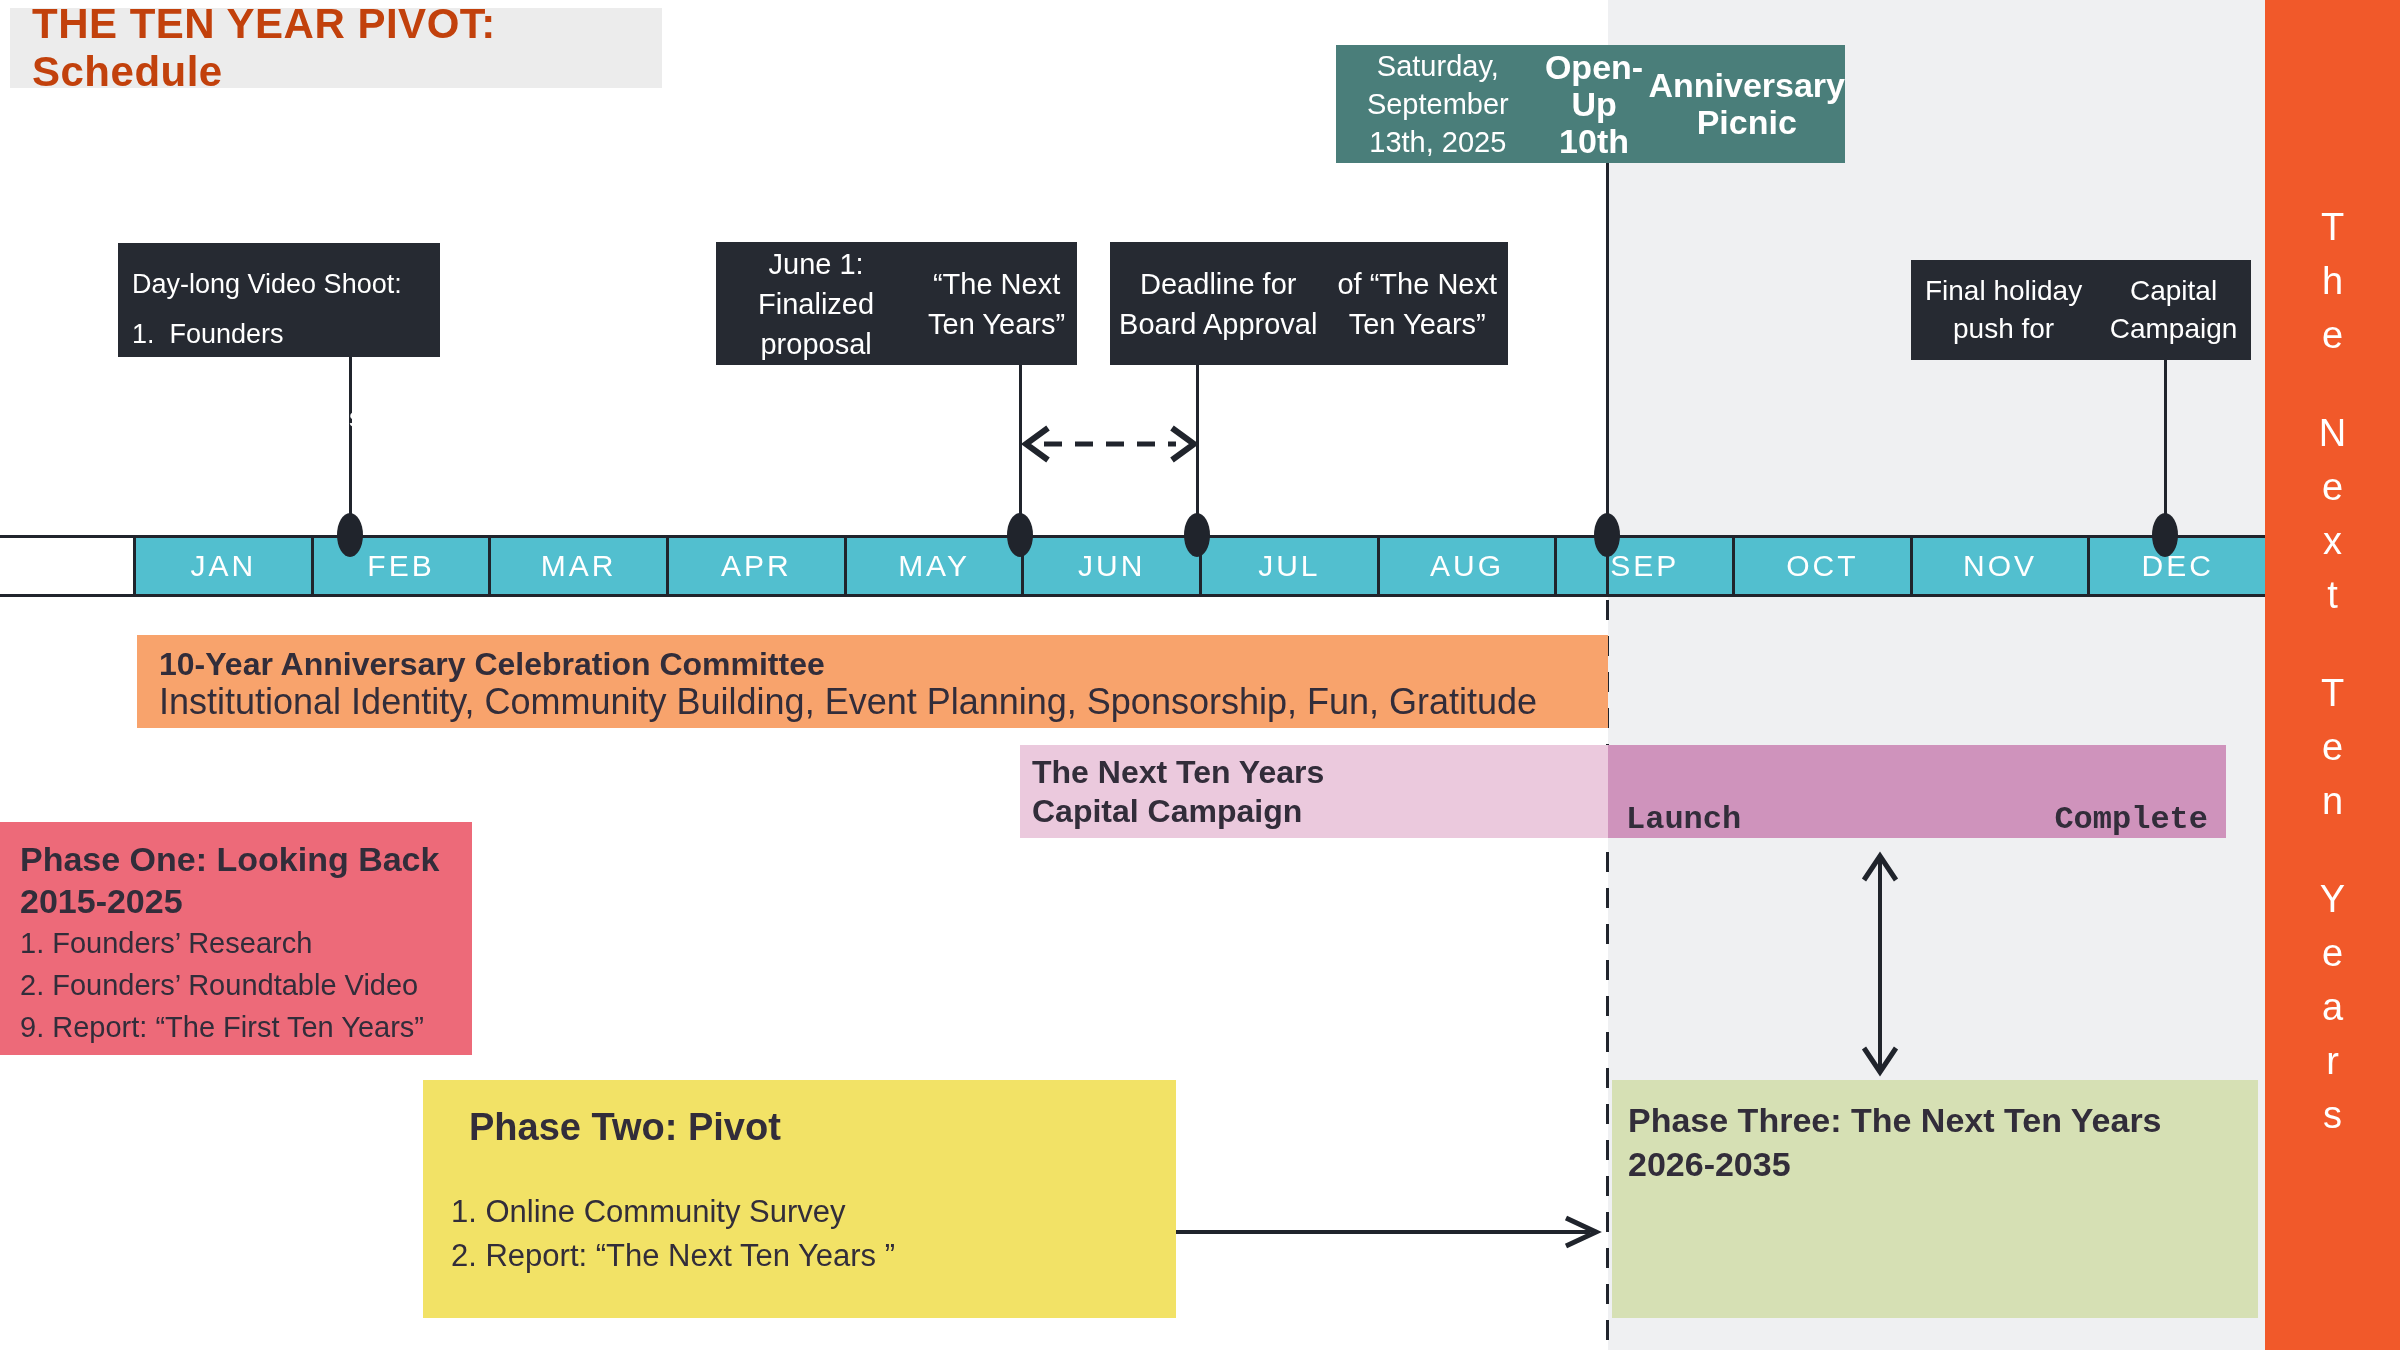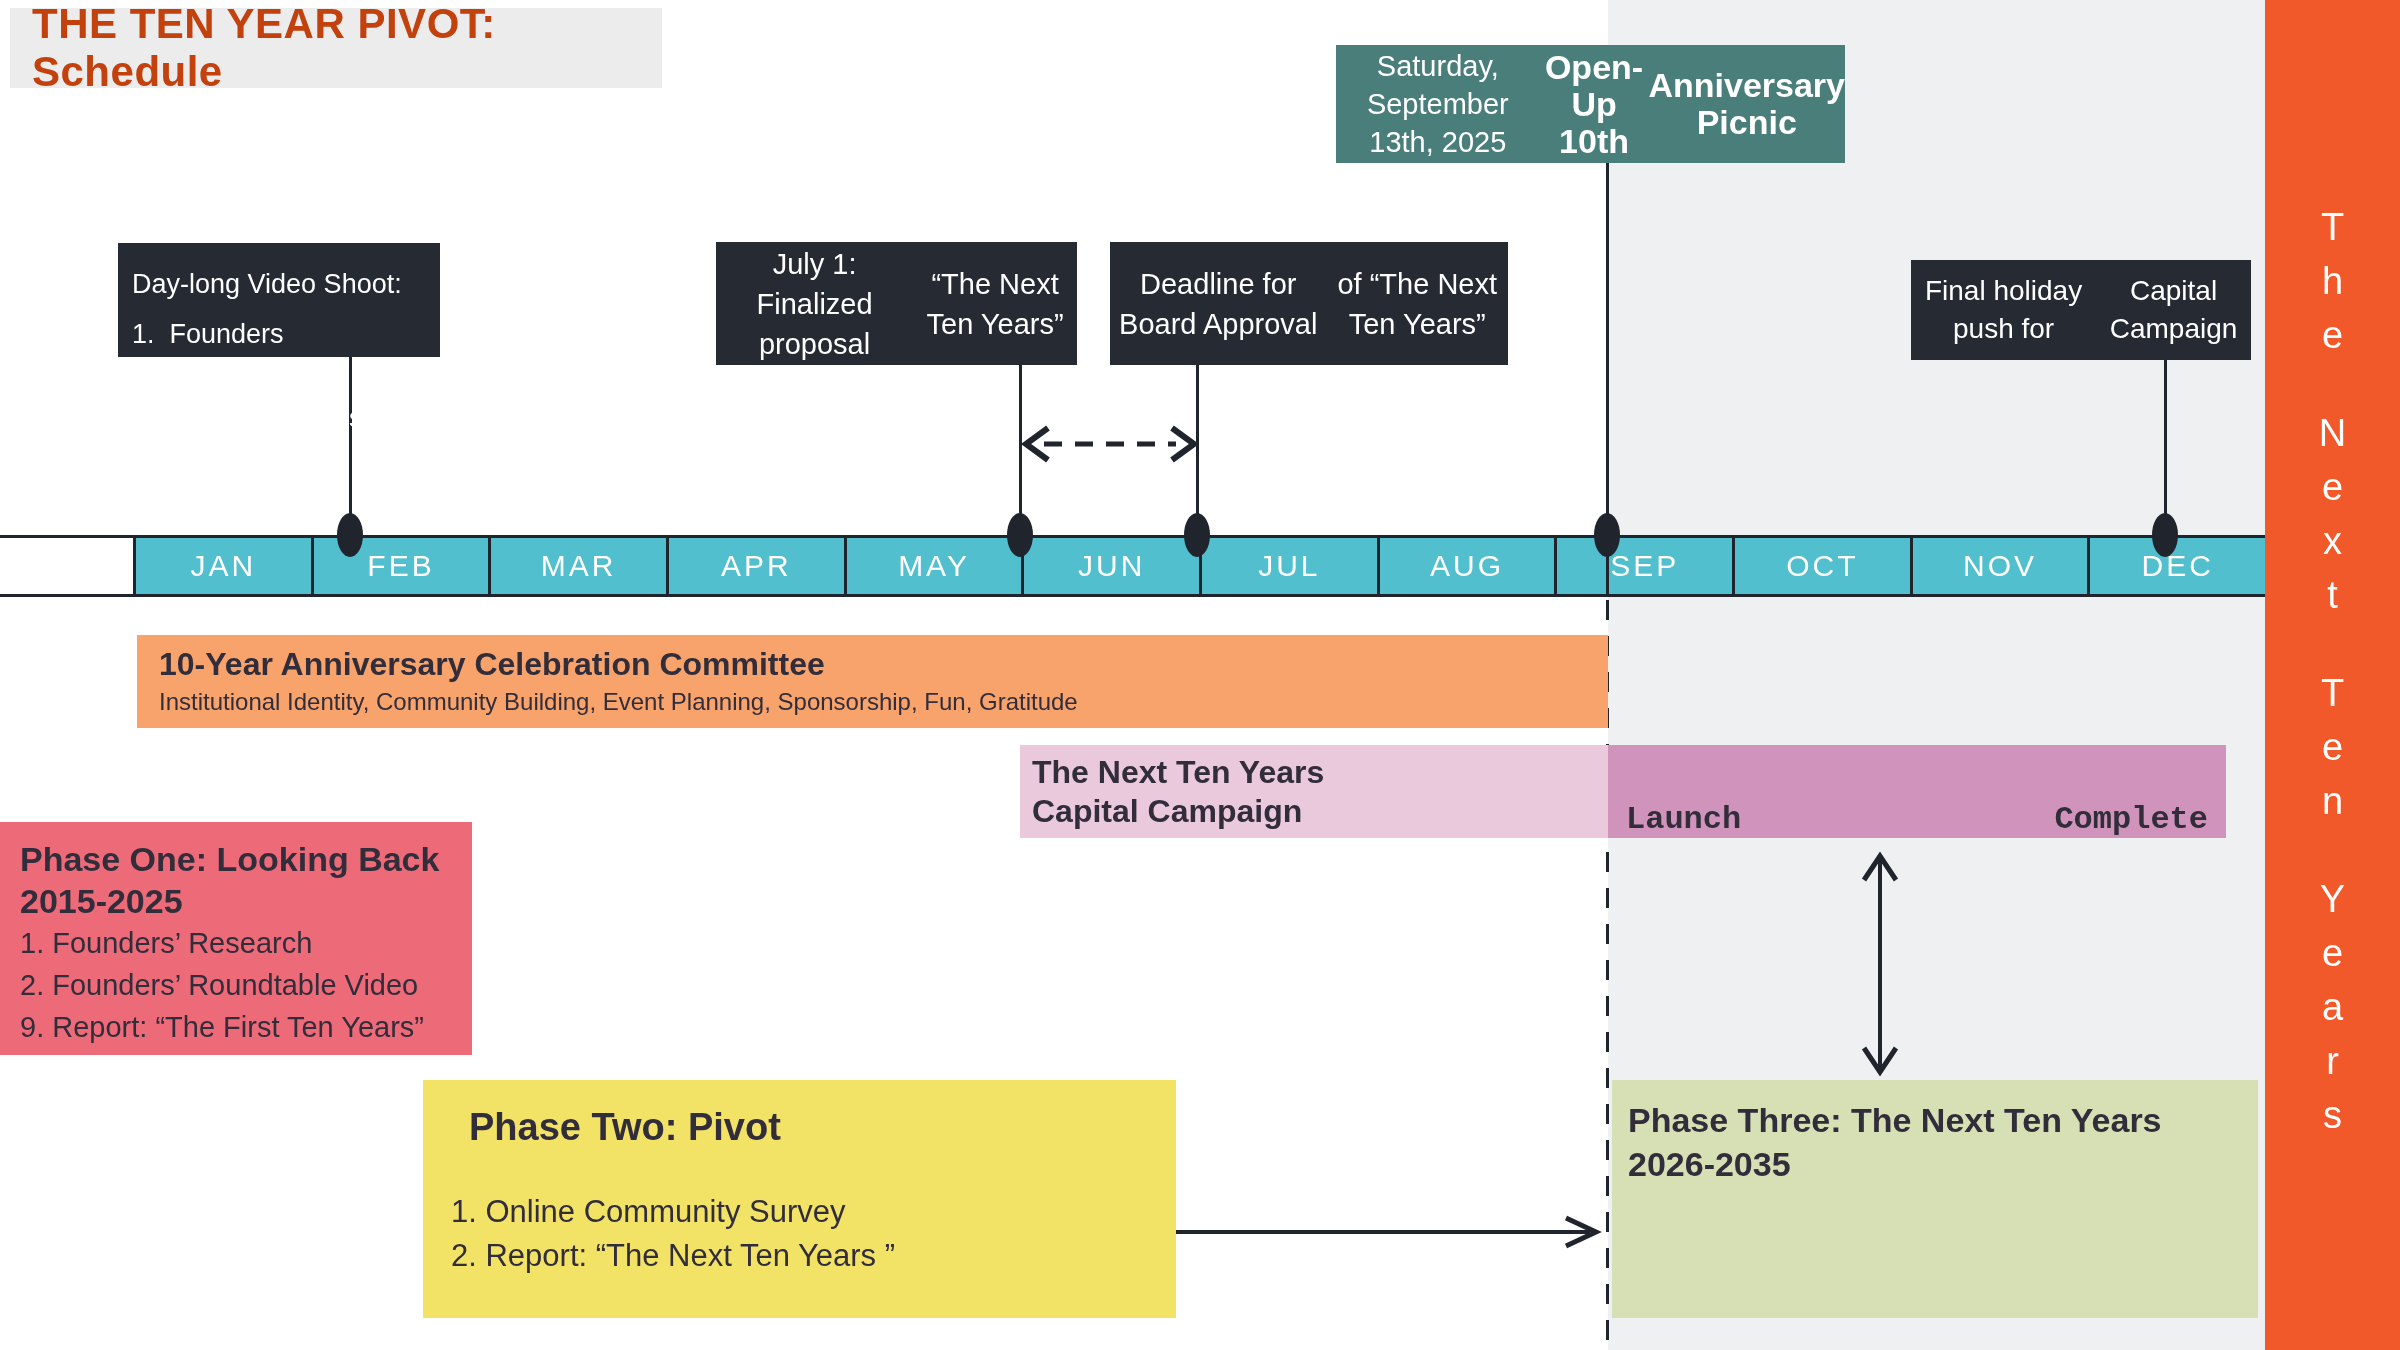--- a/index.html
+++ b/index.html
@@ -50,21 +50,21 @@
 
   
   .picnic{left:1336px; top:45px; width:509px; height:118px; background:var(--c-teal-dark); color:#fff;}
   .picnic .date{font-size:29px; line-height:38px;}
   .picnic .big{font-size:34px; font-weight:bold; line-height:37px;}
 
   
   .bar{position:absolute; display:flex; flex-direction:column; justify-content:center; color:var(--c-textdark);}
   .bar-committee{left:137px; top:635px; width:1471px; height:93px; background:var(--c-orange); padding-left:22px;}
   .bar-committee .t{font-size:32px; font-weight:bold; line-height:40px;}
-  .bar-committee .s{font-size:24px; line-height:36px;}
+  .bar-committee .s{font-size:36px; line-height:36px;}
   .bar-pink{left:1020px; top:745px; width:588px; height:93px; background:var(--c-pink); padding-left:12px;}
   .bar-pink .t{font-size:32px; font-weight:bold; line-height:39px;}
   .bar-mauve{left:1608px; top:745px; width:618px; height:93px; background:var(--c-mauve);
              flex-direction:row; justify-content:space-between; align-items:flex-end; padding:0 18px;font-family:Liberation Mono, monospace;}
   .bar-mauve span{font-size:32px; font-weight:bold;}
 
   
   .phase{position:absolute; color:var(--c-textdark);}
   .phase-one{left:0; top:822px; width:472px; height:233px; background:var(--c-red); padding:16px 20px;}
   .phase-one .pt{font-size:34px; font-weight:bold; line-height:42px;}
@@ -130,21 +130,21 @@
   <div class="dot" style="left:1184px;"></div>
   <div class="dot" style="left:1594px;"></div>
   <div class="dot" style="left:2152px;"></div>
 
   <div class="callout co-video">
     <div>Day-long Video Shoot:</div>
     <div>1.  Founders Roundtable</div>
     <div>2.  Teacher Profiles</div>
   </div>
   <div class="callout center co-june">
-    <div>July 1: Finalized proposal</div>
+    <div>June 1: Finalized proposal</div>
     <div>“The Next Ten Years”</div>
   </div>
   <div class="callout center co-board">
     <div>Deadline for Board Approval</div>
     <div>of “The Next Ten Years”</div>
   </div>
   <div class="callout center co-holiday">
     <div>Final holiday push for</div>
     <div>Capital Campaign</div>
   </div>

